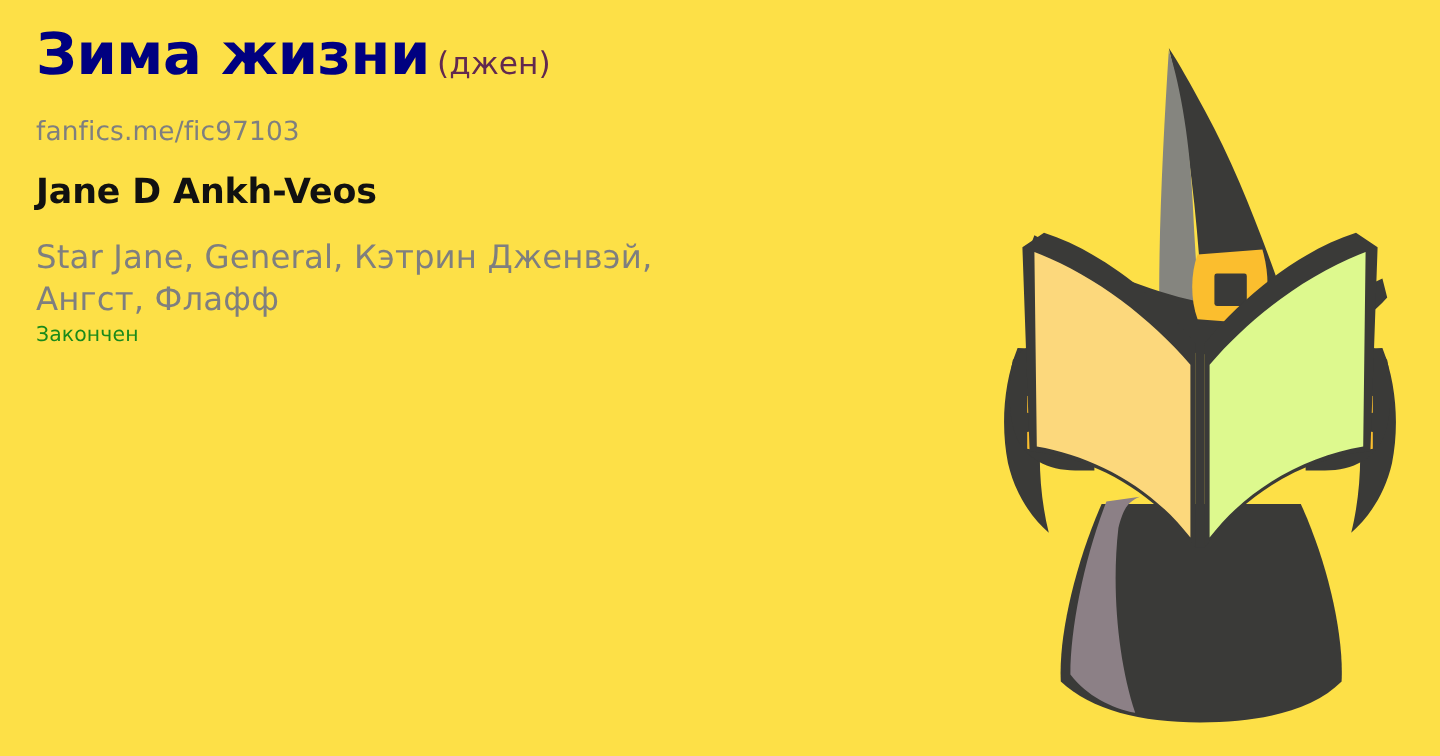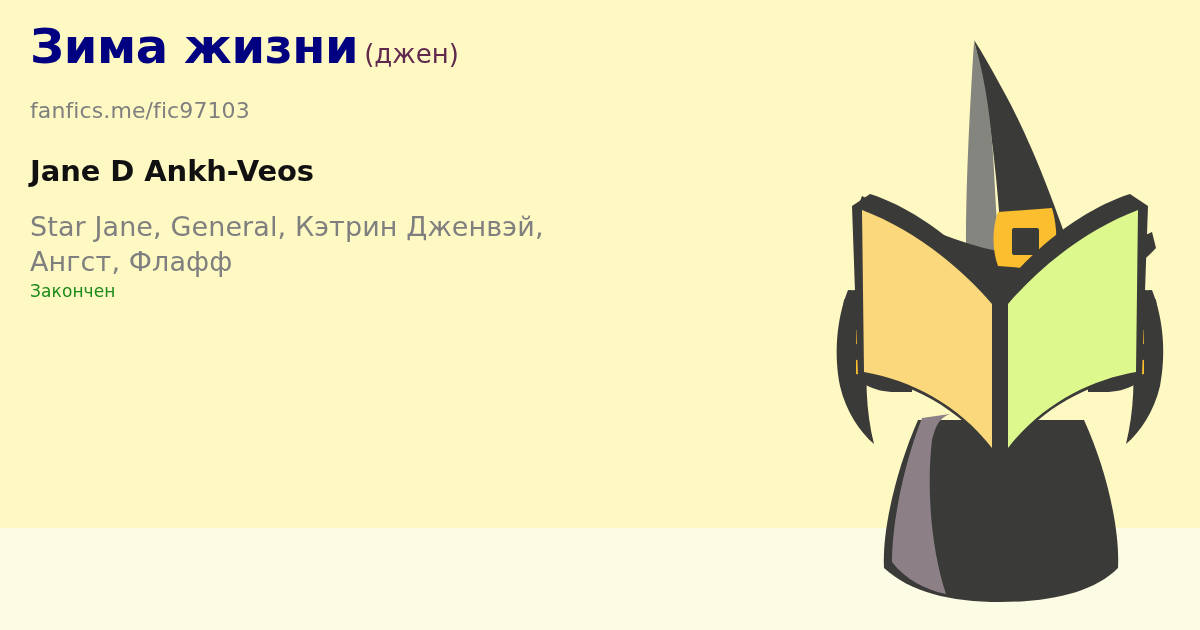--- a/index.html
+++ b/index.html
@@ -12,22 +12,22 @@
     height: 630px;
     overflow: hidden;
     background: #fcfbe4;
     font-family: "DejaVu Sans", "Liberation Sans", sans-serif;
     -webkit-font-smoothing: antialiased;
   }
 
   .card {
     position: relative;
     width: 1200px;
-    height: 528px;
-    background: #fef9c3;
+    height: 630px;
+    background: #fde047;
     box-sizing: border-box;
     text-decoration: underline;
   }
 
   
   .text-col {
     position: absolute;
     left: 30px;
     top: 22px;
     width: 790px;
@@ -59,21 +59,21 @@
     display: block;
     margin-top: 29px;
     font-size: 22px;
     color: #7f7f7f;
     line-height: 1.1;
     letter-spacing: 0.1px;
   }
 
   .author {
     display: block;
-    margin-top: 32px;
+    margin-top: 20px;
     font-size: 29px;
     font-weight: bold;
     color: #111111;
     line-height: 1.15;
     letter-spacing: -0.1px;
   }
 
   .meta-block {
     margin-top: 20px;
   }

